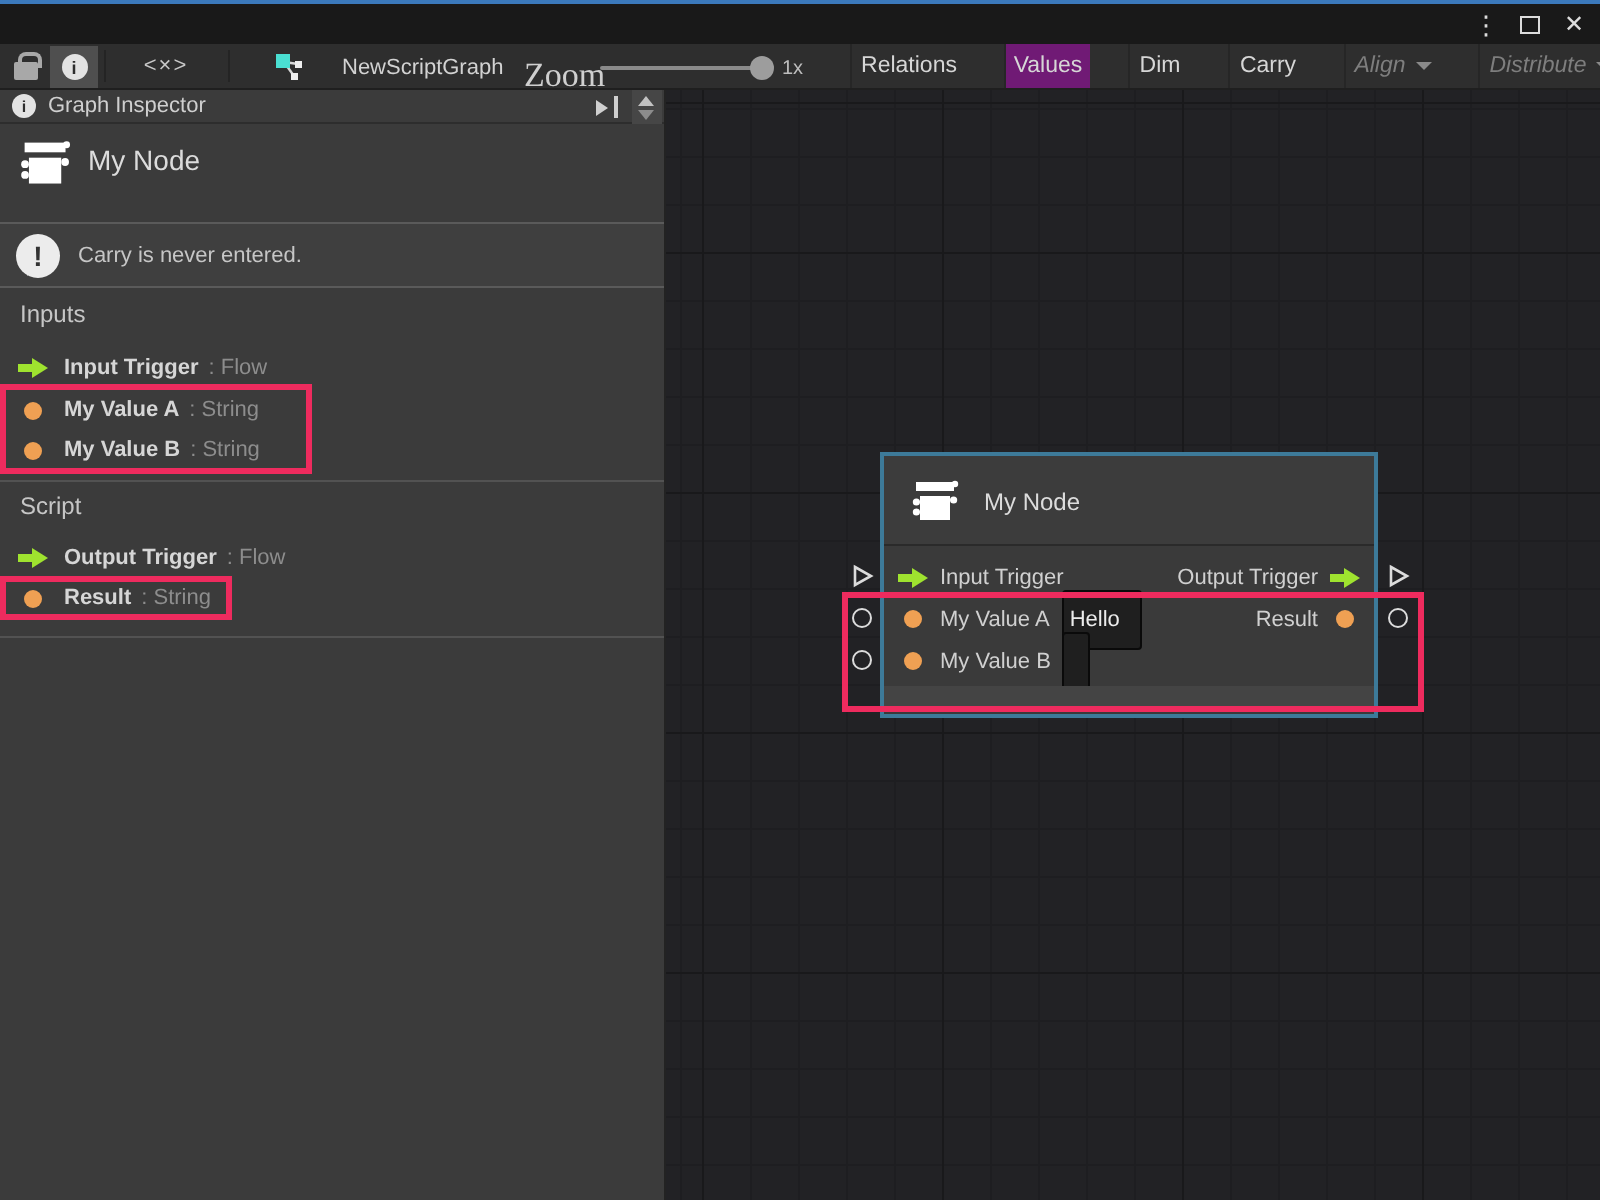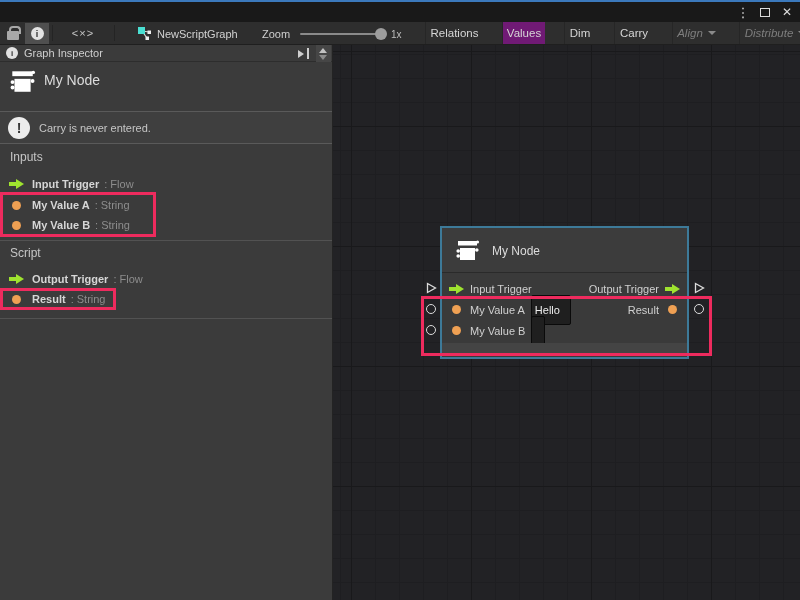--- a/index.html
+++ b/index.html
@@ -32,22 +32,22 @@
   .info-btn { position:absolute; left:25px; top:1px; width:24px; height:21px;
     background:#4f4f4f; display:flex; align-items:center; justify-content:center; }
   .info-circle { width:13px; height:13px; border-radius:50%; background:#e3e3e3;
     color:#2e2e2e; font-size:9px; font-weight:bold; display:flex;
     align-items:center; justify-content:center; }
   .code-btn { position:absolute; left:62px; top:2px; width:42px; height:18px;
     display:flex; align-items:center; justify-content:center;
     color:#c8c8c8; font-size:11px; letter-spacing:1px; }
   .code-btn::before { content:'<\00D7>'; }
   .asset-btn { position:absolute; left:137px; top:3px; height:17px; display:flex;
-    align-items:center; gap:5px; font-size:11px; color:#d2d2d2; }
-  .zoom-label { position:absolute; left:262px; top:6px; font-size:11px; color:#cfcfcf; }
+    align-items:center; gap:19px; font-size:11px; color:#d2d2d2; }
+  .zoom-label { position:absolute; left:262px; top:6px; font-size:17px; color:#cfcfcf;font-family:Liberation Serif, serif; }
   .slider-track { position:absolute; left:300px; top:11px; width:84px; height:2px;
     background:#8a8a8a; border-radius:1px; }
   .slider-knob { position:absolute; left:375px; top:6px; width:12px; height:12px;
     border-radius:50%; background:#9d9d9d; }
   .zoom-value { position:absolute; left:391px; top:7px; font-size:10px; color:#bdbdbd; }
   .tb-buttons { position:absolute; left:406px; top:0; right:0; height:22px;
     display:flex; overflow:hidden; }
   .tb-btn { flex:none; height:22px; display:flex; align-items:center;
     justify-content:center; font-size:11.5px; color:#d6d6d6;
     border-left:1px solid #262626; overflow:hidden;margin-left:19px; }

